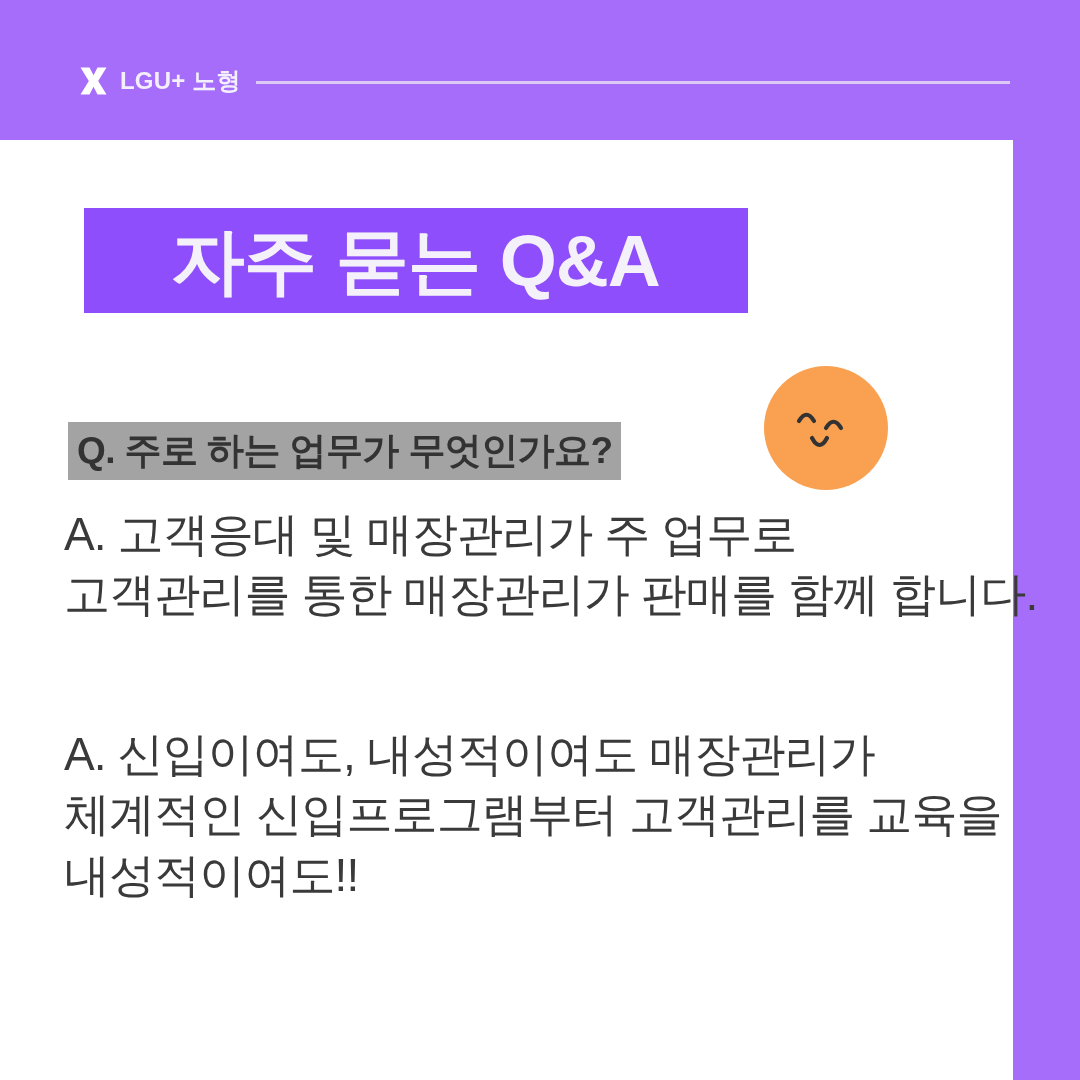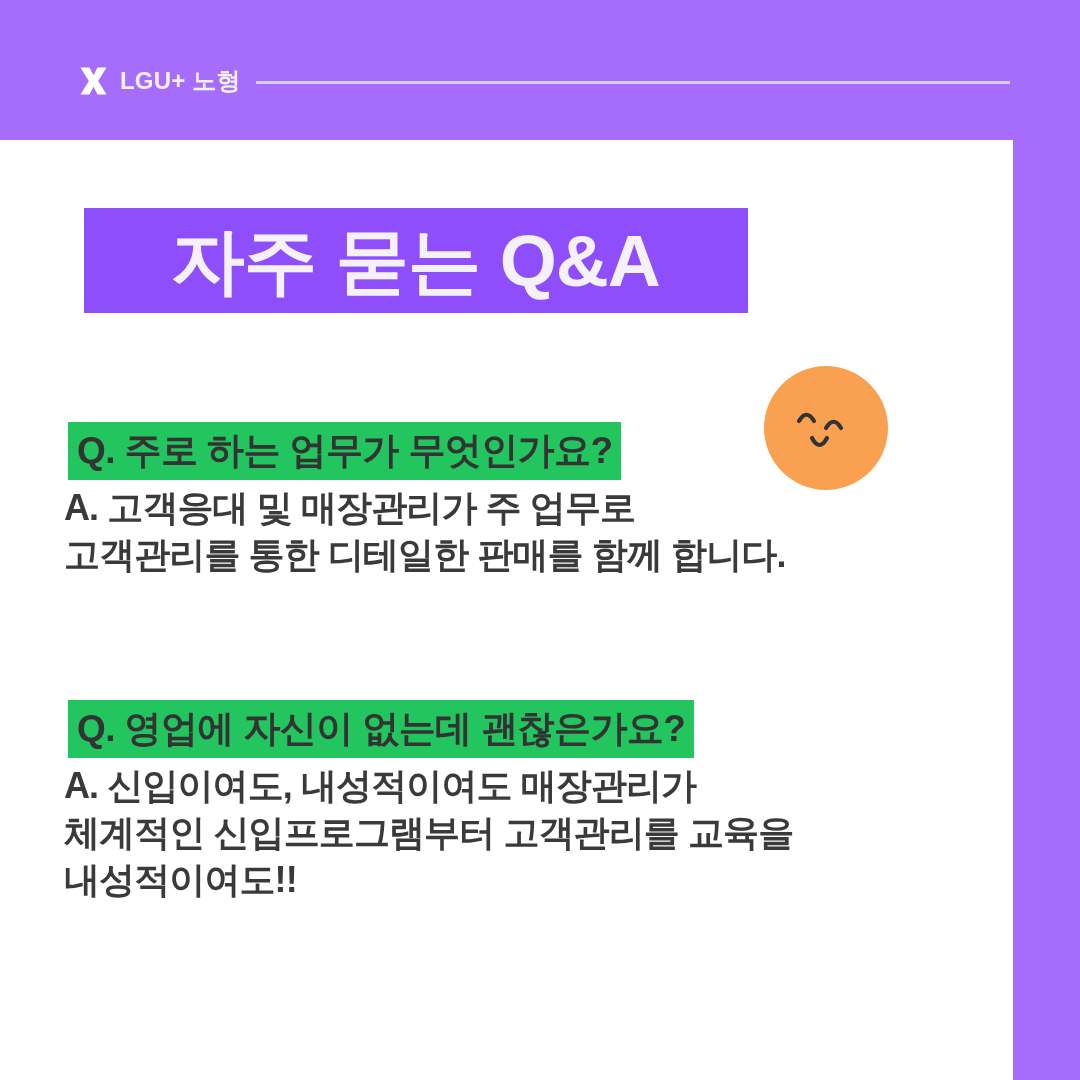--- a/index.html
+++ b/index.html
@@ -110,36 +110,36 @@
     position: absolute;
     left: 0;
     width: 1013px;
   }
   #qa-1 { top: 282px; }
   #qa-2 { top: 560px; }
 
   .q-line {
     margin-left: 68px;
     display: inline-block;
-    background: #22c55e;
+    background: #a3a3a3;
     color: #333333;
     font-size: 37px;
     font-weight: 700;
     line-height: 1.0;
     padding: 10px 9px 11px 9px;
     white-space: nowrap;
     letter-spacing: -0.6px;
   }
 
   .a-lines {
     margin-left: 64px;
-    margin-top: 4px;
+    margin-top: 24px;
     color: #3a3a3a;
-    font-size: 36px;
-    font-weight: 700;
+    font-size: 46px;
+    font-weight: 400;
     line-height: 1.31;
     letter-spacing: -0.9px;
   }
   .a-lines .a-line {
     white-space: nowrap;
     display: block;
   }
 </style>
 </head>
 <body>
@@ -166,26 +166,25 @@
       <circle cx="62" cy="62" r="62" fill="#f9a151"></circle>
       <path d="M35 55 Q42.5 42.5 50 55" stroke="#333333" stroke-width="4.2" fill="none" stroke-linecap="round"></path>
       <path d="M62 62 Q69.5 49.5 77 62" stroke="#333333" stroke-width="4.2" fill="none" stroke-linecap="round"></path>
       <path d="M48 72 Q55.5 86 63 72" stroke="#333333" stroke-width="4.2" fill="none" stroke-linecap="round"></path>
     </svg>
 
     <div class="qa-block" id="qa-1">
       <div class="q-line">Q. 주로 하는 업무가 무엇인가요?</div>
       <div class="a-lines">
         <span class="a-line">A. 고객응대 및 매장관리가 주 업무로</span>
-        <span class="a-line">고객관리를 통한 디테일한 판매를 함께 합니다.</span>
+        <span class="a-line">고객관리를 통한 매장관리가 판매를 함께 합니다.</span>
       </div>
     </div>
 
     <div class="qa-block" id="qa-2">
-      <div class="q-line">Q. 영업에 자신이 없는데 괜찮은가요?</div>
       <div class="a-lines">
         <span class="a-line">A. 신입이여도, 내성적이여도 매장관리가</span>
         <span class="a-line">체계적인 신입프로그램부터 고객관리를 교육을</span>
         <span class="a-line">내성적이여도!!</span>
       </div>
     </div>
 
   </div>
 </div>
 

